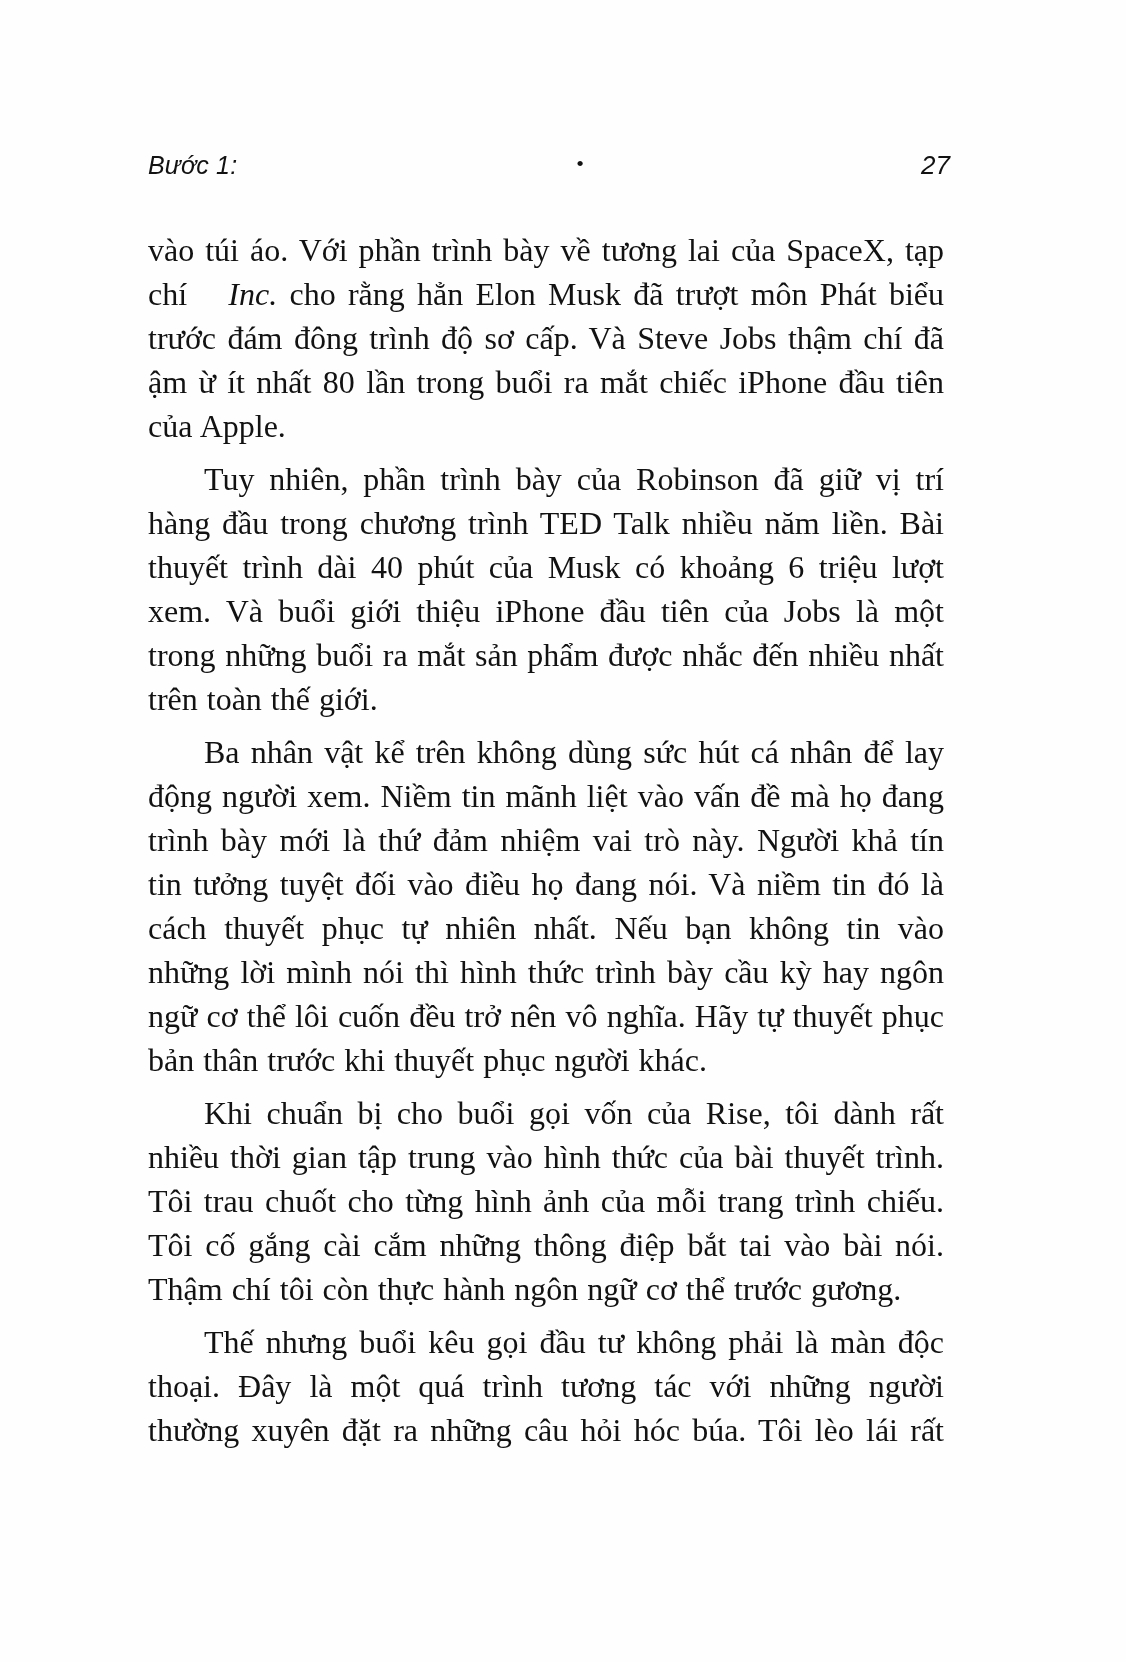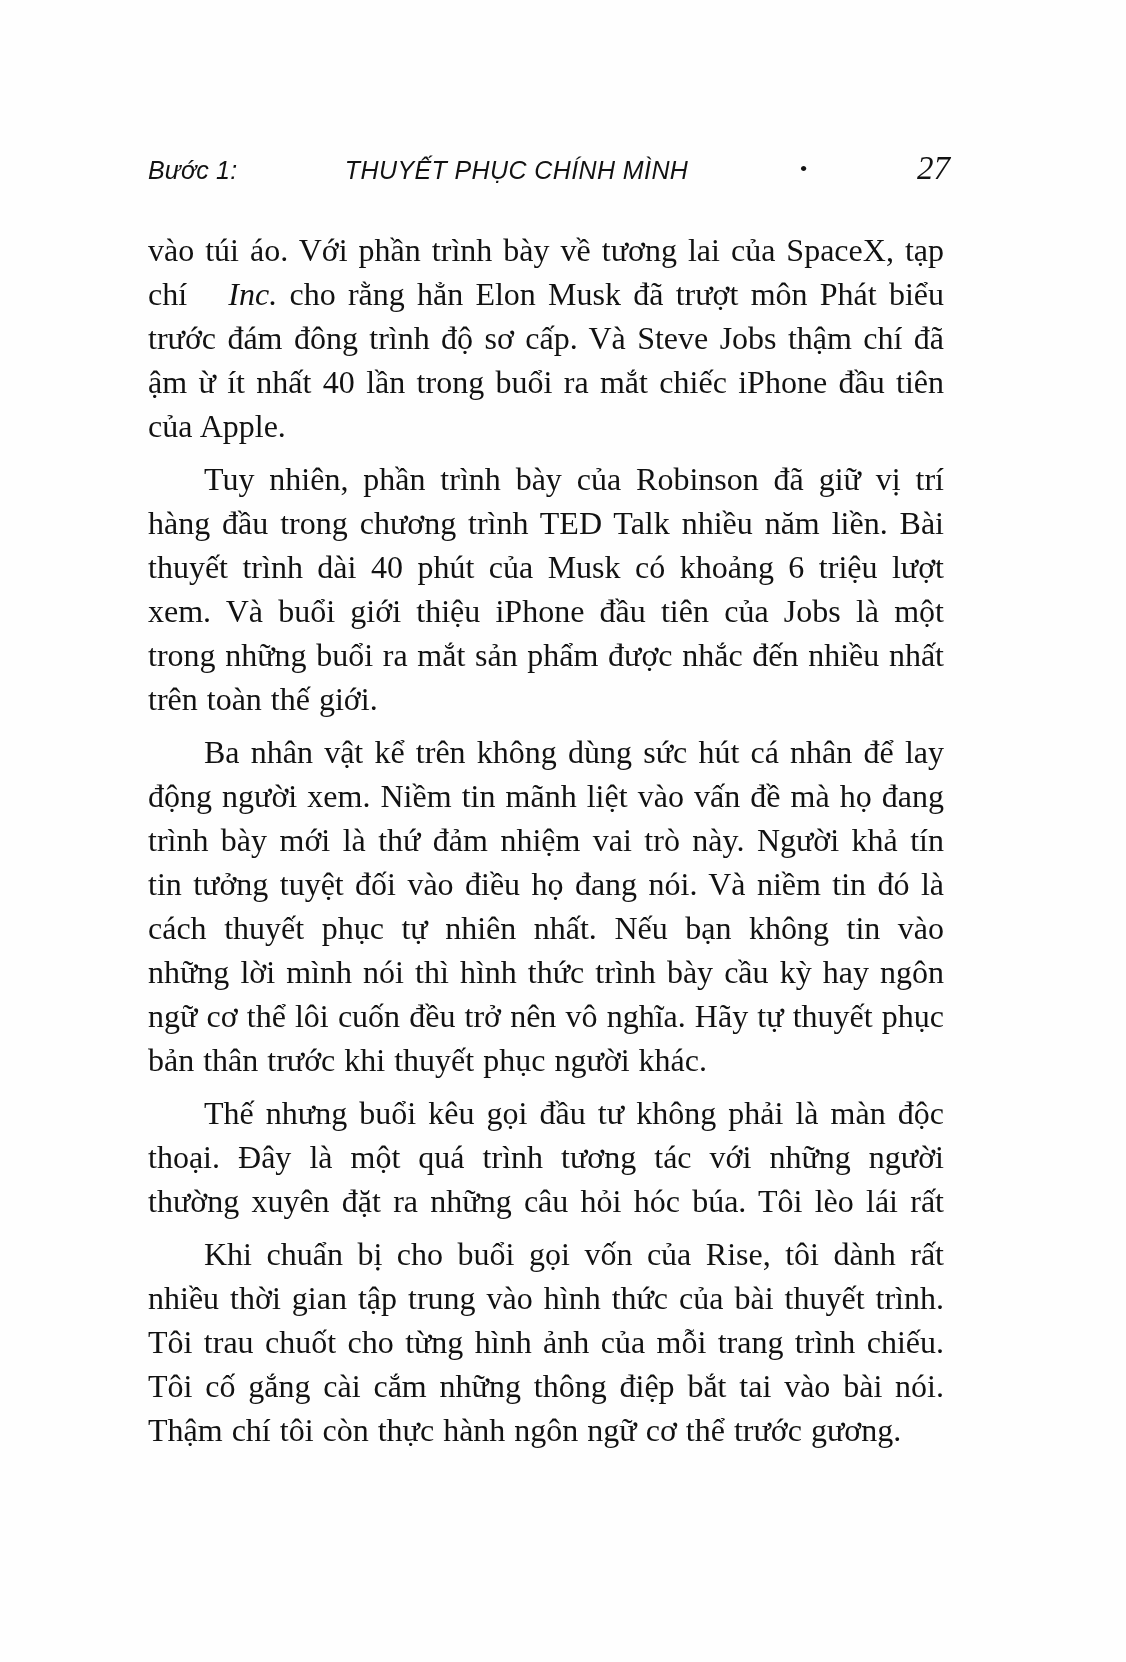--- a/index.html
+++ b/index.html
@@ -43,23 +43,23 @@
     letter-spacing: 0.4px;
     margin-left: 12px;
   }
   .header-bullet {
     font-size: 22px;
     margin: 0 14px 0 16px;
     position: relative;
     top: -3px;
   }
   .page-number {
-    font-family: Liberation Serif, serif;
+    font-family: Liberation Sans, sans-serif;
     font-style: italic;
-    font-size: 33px;
+    font-size: 26px;
   }
   
   .text-block {
     position: absolute;
     top: 228px;
     left: 148px;
     width: 796px;
     font-size: 32px;
     line-height: 44px;
     text-align: justify;
@@ -82,26 +82,25 @@
     margin-left: 29px;
   }
 </style>
 </head>
 <body>
 
 <div class="page">
 
   <div class="page-header">
     <span class="section-label">Bước 1:</span>
-    <span class="section-title">THUYẾT PHỤC CHÍNH MÌNH</span>
     <span class="header-bullet">•</span>
     <span class="page-number">27</span>
   </div>
 
   <div class="text-block" id="paragraphs">
-      <p><span>vào túi áo. Với phần trình bày về tương lai của SpaceX, tạp chí </span><em>Inc.</em><span> cho rằng hẳn Elon Musk đã trượt môn Phát biểu trước đám đông trình độ sơ cấp. Và Steve Jobs thậm chí đã ậm ừ ít nhất 40 lần trong buổi ra mắt chiếc iPhone đầu tiên của Apple.</span></p>
+      <p><span>vào túi áo. Với phần trình bày về tương lai của SpaceX, tạp chí </span><em>Inc.</em><span> cho rằng hẳn Elon Musk đã trượt môn Phát biểu trước đám đông trình độ sơ cấp. Và Steve Jobs thậm chí đã ậm ừ ít nhất 80 lần trong buổi ra mắt chiếc iPhone đầu tiên của Apple.</span></p>
       <p class="indent"><span>Tuy nhiên, phần trình bày của Robinson đã giữ vị trí hàng đầu trong chương trình TED Talk nhiều năm liền. Bài thuyết trình dài 40 phút của Musk có khoảng 6 triệu lượt xem. Và buổi giới thiệu iPhone đầu tiên của Jobs là một trong những buổi ra mắt sản phẩm được nhắc đến nhiều nhất trên toàn thế giới.</span></p>
       <p class="indent"><span>Ba nhân vật kể trên không dùng sức hút cá nhân để lay động người xem. Niềm tin mãnh liệt vào vấn đề mà họ đang trình bày mới là thứ đảm nhiệm vai trò này. Người khả tín tin tưởng tuyệt đối vào điều họ đang nói. Và niềm tin đó là cách thuyết phục tự nhiên nhất. Nếu bạn không tin vào những lời mình nói thì hình thức trình bày cầu kỳ hay ngôn ngữ cơ thể lôi cuốn đều trở nên vô nghĩa. Hãy tự thuyết phục bản thân trước khi thuyết phục người khác.</span></p>
+      <p class="indent"><span>Khi chuẩn bị cho buổi gọi vốn của Rise, tôi dành rất nhiều thời gian tập trung vào hình thức của bài thuyết trình. Tôi trau chuốt cho từng hình ảnh của mỗi trang trình chiếu. Tôi cố gắng cài cắm những thông điệp bắt tai vào bài nói. Thậm chí tôi còn thực hành ngôn ngữ cơ thể trước gương.</span></p>
       <p class="indent justify-last"><span>Thế nhưng buổi kêu gọi đầu tư không phải là màn độc thoại. Đây là một quá trình tương tác với những người thường xuyên đặt ra những câu hỏi hóc búa. Tôi lèo lái rất</span></p>
-      <p class="indent"><span>Khi chuẩn bị cho buổi gọi vốn của Rise, tôi dành rất nhiều thời gian tập trung vào hình thức của bài thuyết trình. Tôi trau chuốt cho từng hình ảnh của mỗi trang trình chiếu. Tôi cố gắng cài cắm những thông điệp bắt tai vào bài nói. Thậm chí tôi còn thực hành ngôn ngữ cơ thể trước gương.</span></p>
     </div>
 
 </div>
 
 </body></html>

